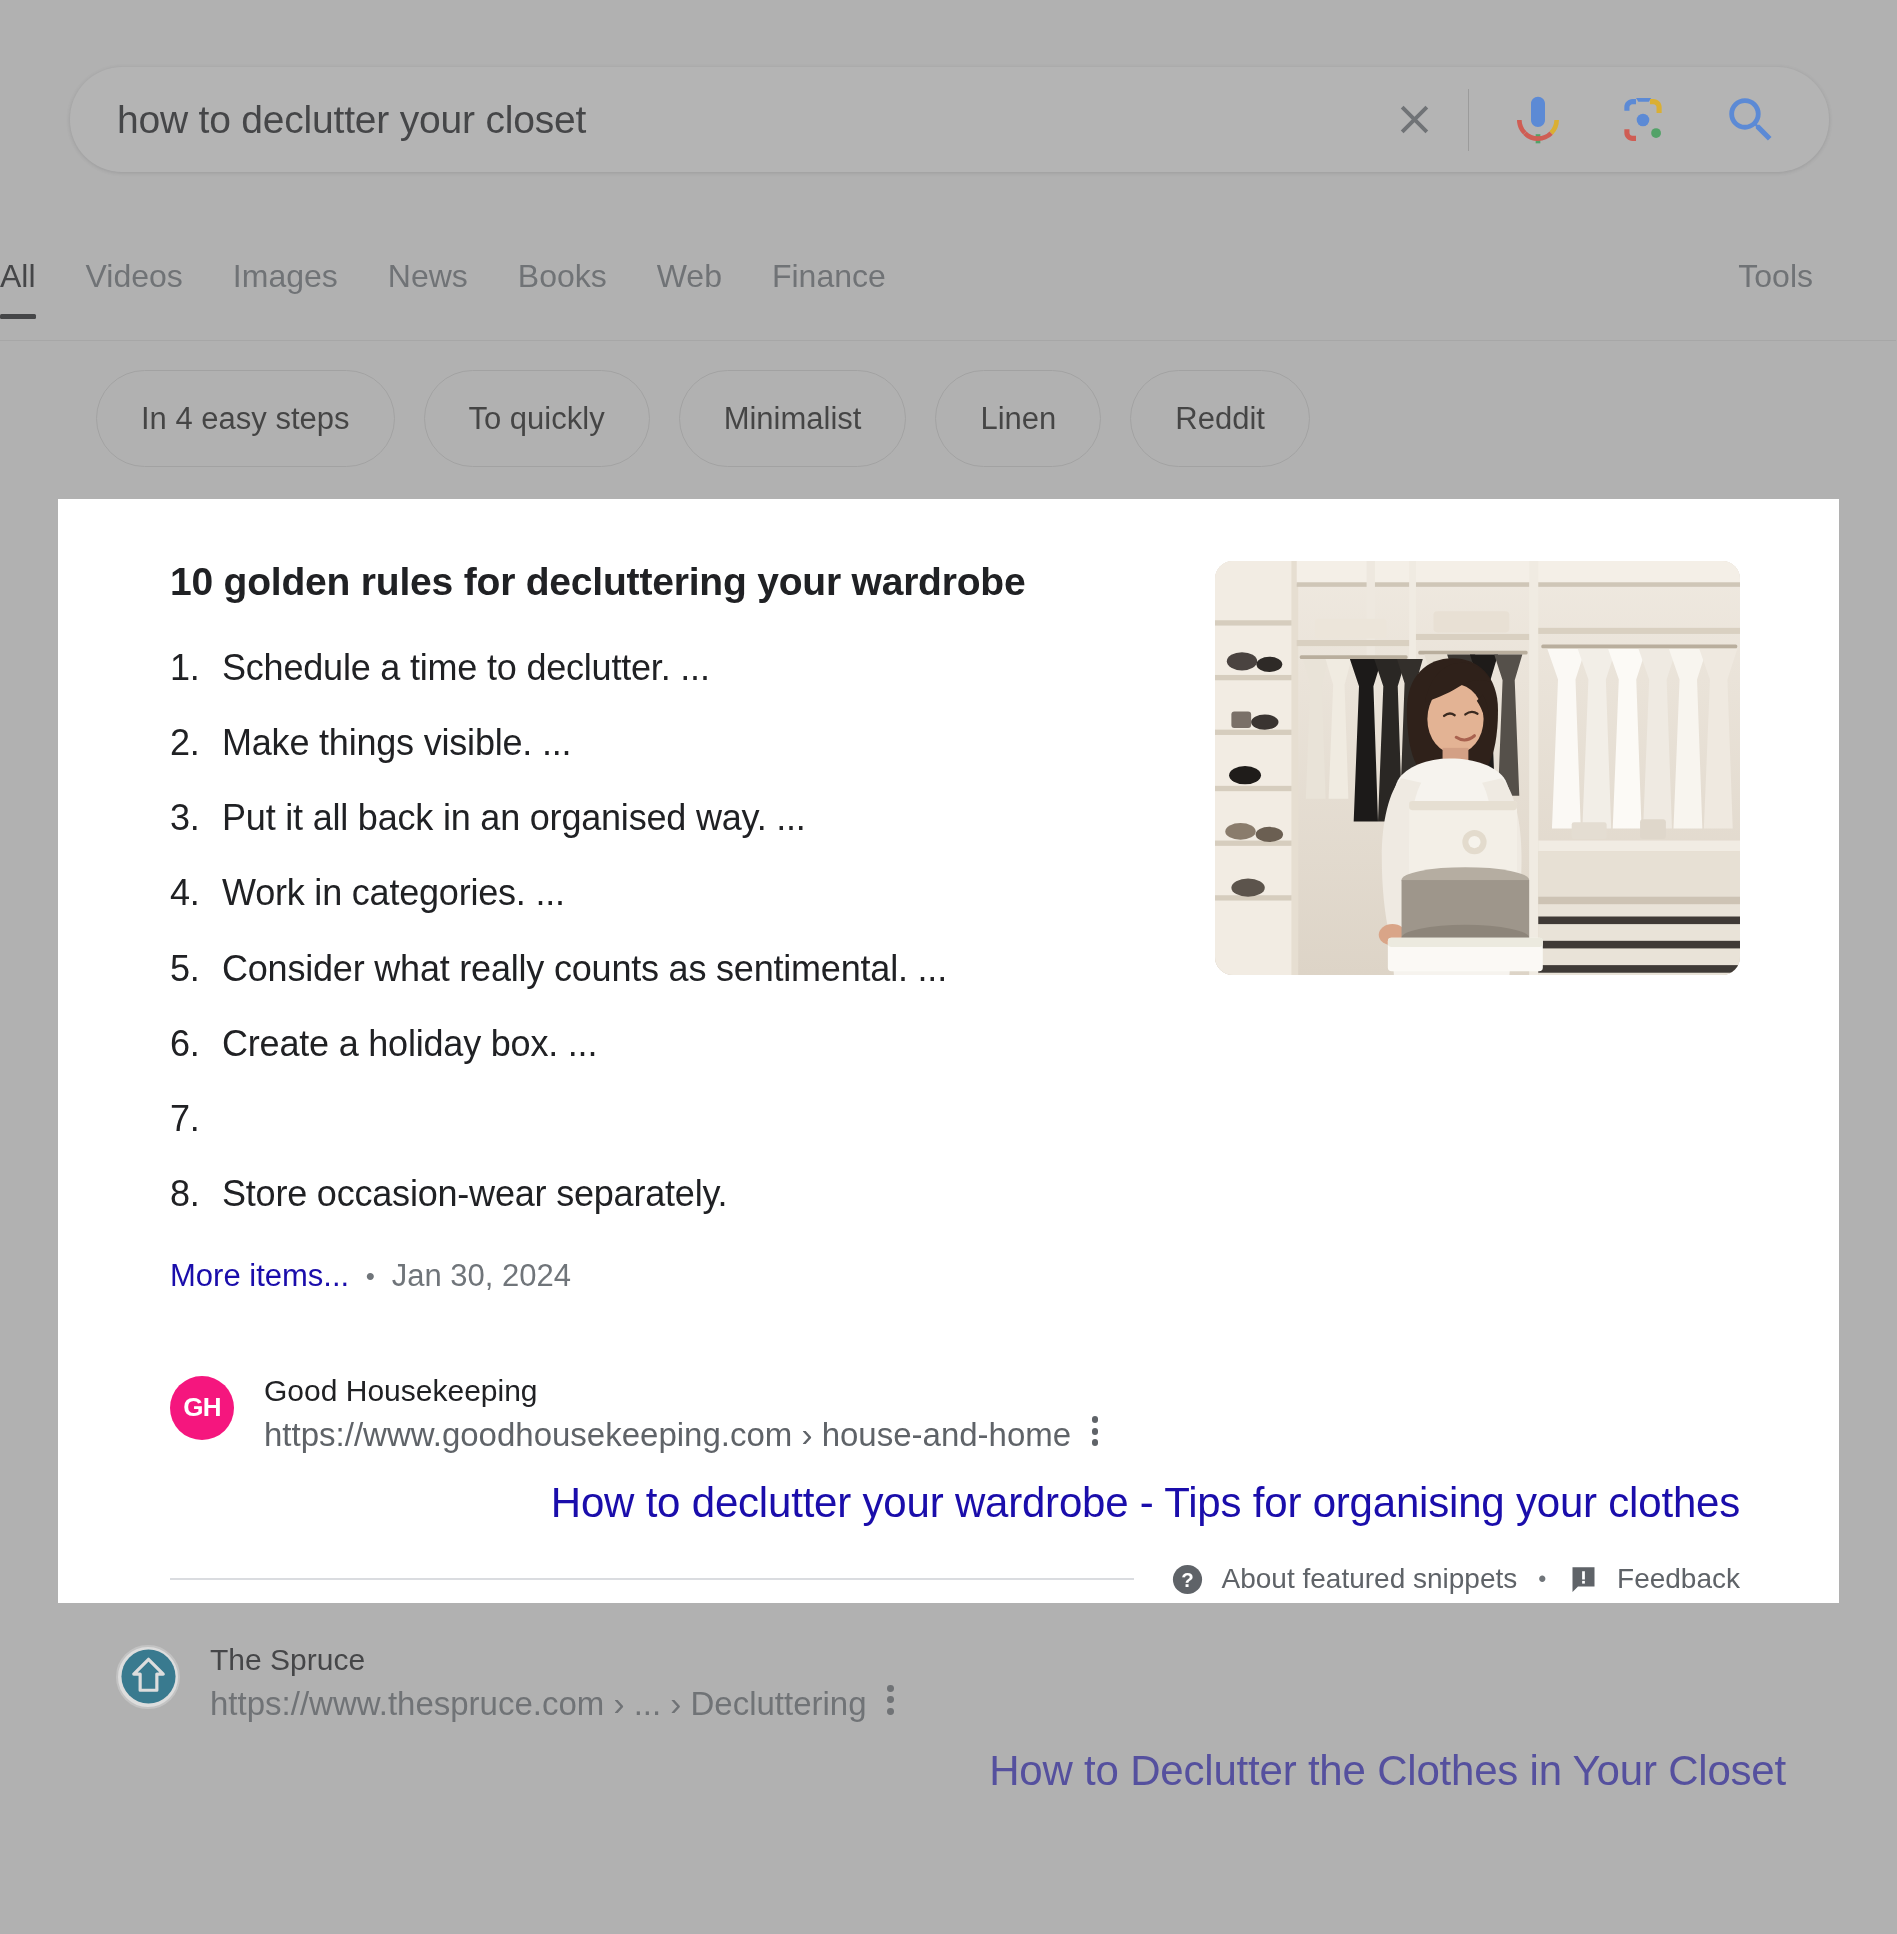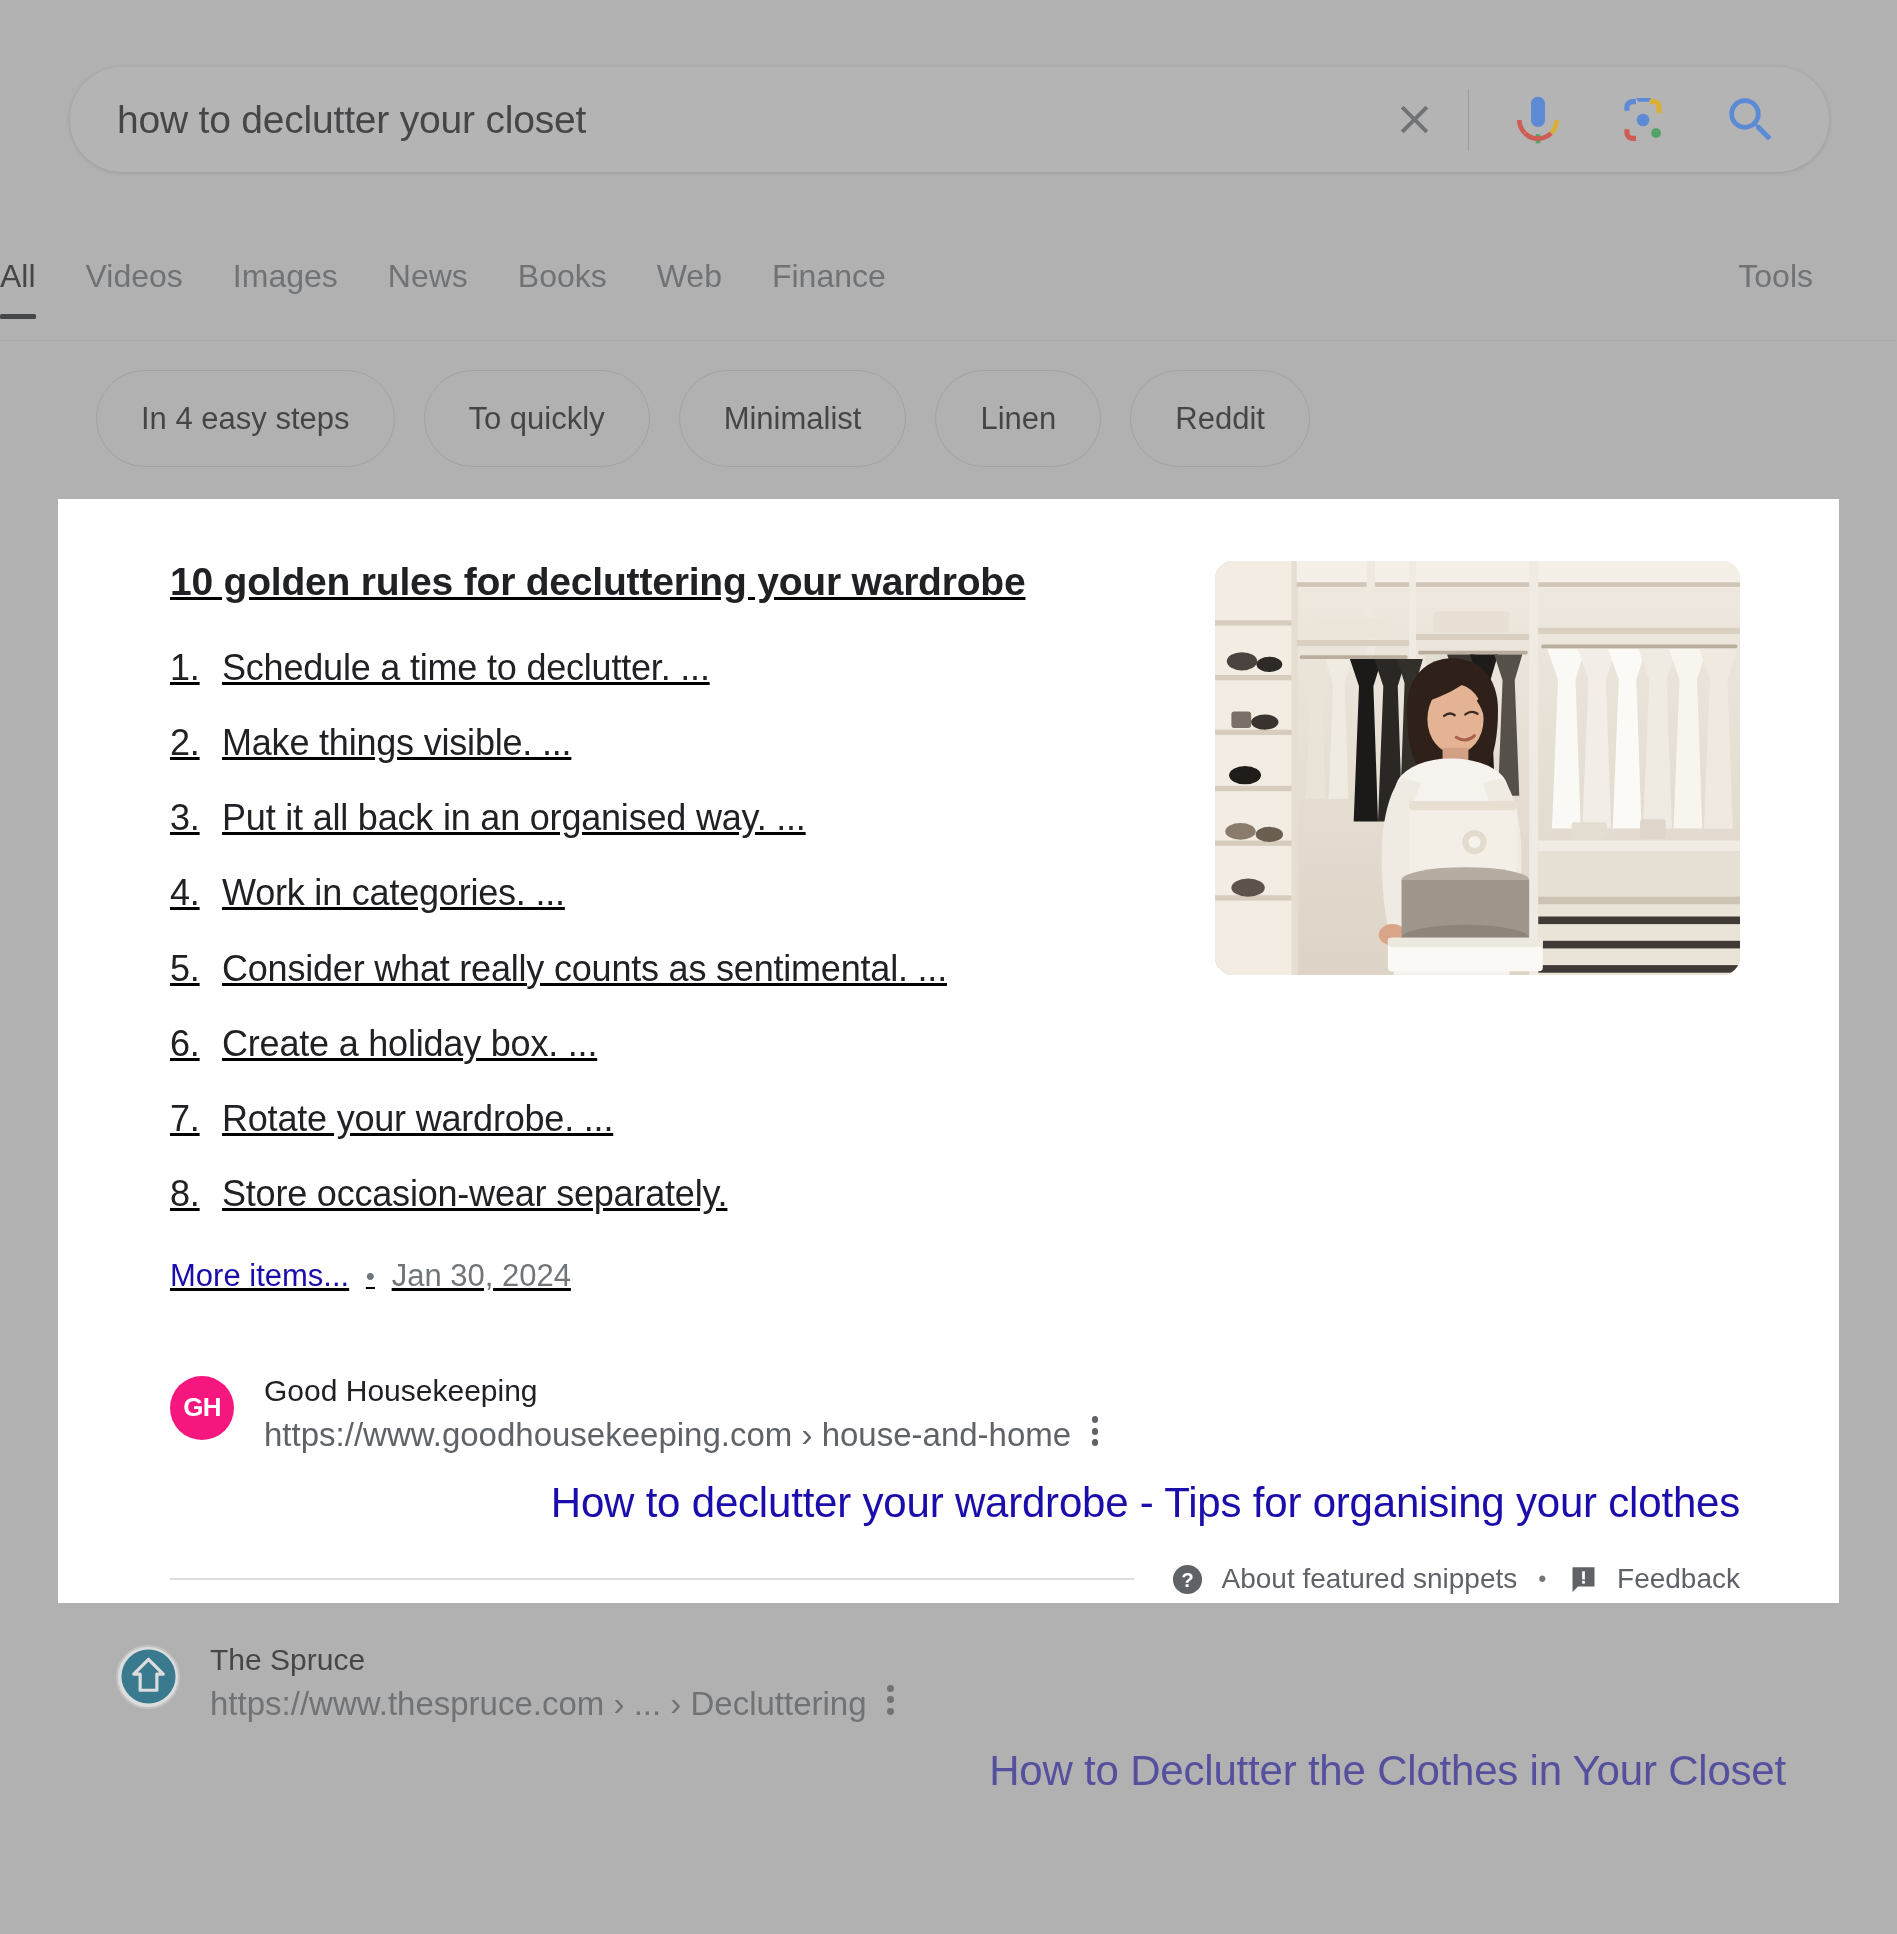--- a/index.html
+++ b/index.html
@@ -150,21 +150,21 @@
     height: 1104px;
     background: #ffffff;
     padding: 59px 99px 0 112px;
   }
 
   .snip-inner {
     display: flex;
     justify-content: space-between;
   }
 
-  .snip-left { width: 1078px; text-decoration: underline; }
+  .snip-left { width: 1078px; }
 
   .snip-title {
     font-size: 39px;
     font-weight: bold;
     color: #202124;
     line-height: 1.25;
     margin-bottom: 39px;
     letter-spacing: -0.2px;
   }
 
@@ -427,21 +427,20 @@
         <li>
           <span class="snip-num">5.</span>
           <span>Consider what really counts as sentimental. ...</span>
         </li>
         <li>
           <span class="snip-num">6.</span>
           <span>Create a holiday box. ...</span>
         </li>
         <li>
           <span class="snip-num">7.</span>
-          <span>Rotate your wardrobe. ...</span>
         </li>
         <li>
           <span class="snip-num">8.</span>
           <span>Store occasion-wear separately.</span>
         </li>
       </ol>
 
       <div class="snip-meta">
         <span class="more-items">More items...</span>
         <span class="meta-dot">•</span>

